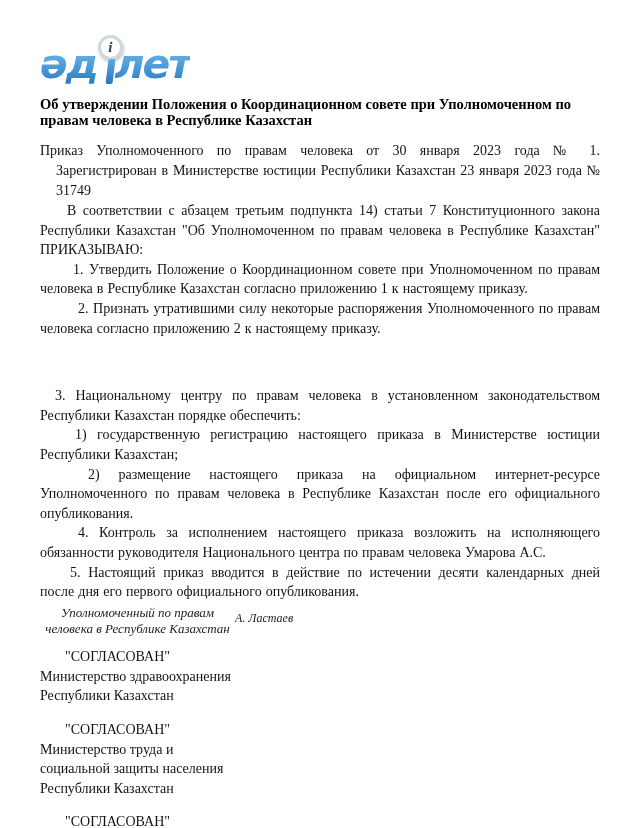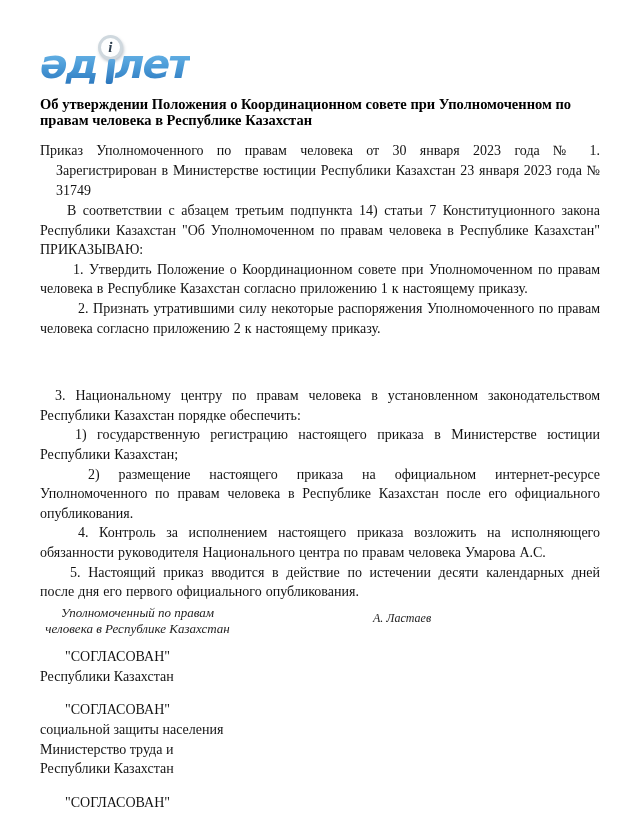--- a/index.html
+++ b/index.html
@@ -45,21 +45,21 @@
   .ind-33{text-indent:33px;}
   .ind-35{text-indent:35px;}
   .ind-38{text-indent:38px;font-family:Liberation Serif, serif;}
   .ind-48{text-indent:48px;}
 
   
   .sig-row{display:flex;align-items:flex-start;margin-top:3px;}
   .sig-pos{
     width:195px;text-align:center;font-style:italic;font-size:13px;line-height:16px;color:#222;
   }
-  .sig-name{margin-left:138px;font-style:italic;font-size:12px;line-height:16px;padding-top:5px;color:#222;}
+  .sig-name{font-style:italic;font-size:12px;line-height:16px;padding-top:5px;color:#222;}
 
   
   .approvals{margin-top:10px;}
   .approval{margin-bottom:14px;}
   .approval-label{font-size:14px;line-height:20px;text-indent:25px;}
   .approval-org{font-size:14px;line-height:19.5px;}
 </style>
 </head>
 <body>
 
@@ -95,27 +95,28 @@
       <div>Уполномоченный по правам</div>
       <div>человека в Республике Казахстан</div>
     </div>
     <div class="sig-name">А. Ластаев</div>
   </div>
 
   <div class="approvals">
 
     <div class="approval">
       <div class="approval-label">"СОГЛАСОВАН"</div>
+      <div class="approval-org">Министерство здравоохранения</div>
       <div class="approval-org">Республики Казахстан</div>
     </div>
 
     <div class="approval">
       <div class="approval-label">"СОГЛАСОВАН"</div>
+      <div class="approval-org">Министерство труда и</div>
       <div class="approval-org">социальной защиты населения</div>
-      <div class="approval-org">Министерство труда и</div>
       <div class="approval-org">Республики Казахстан</div>
     </div>
 
     <div class="approval">
       <div class="approval-label">"СОГЛАСОВАН"</div>
     </div>
 
   </div>
 
 </div>

